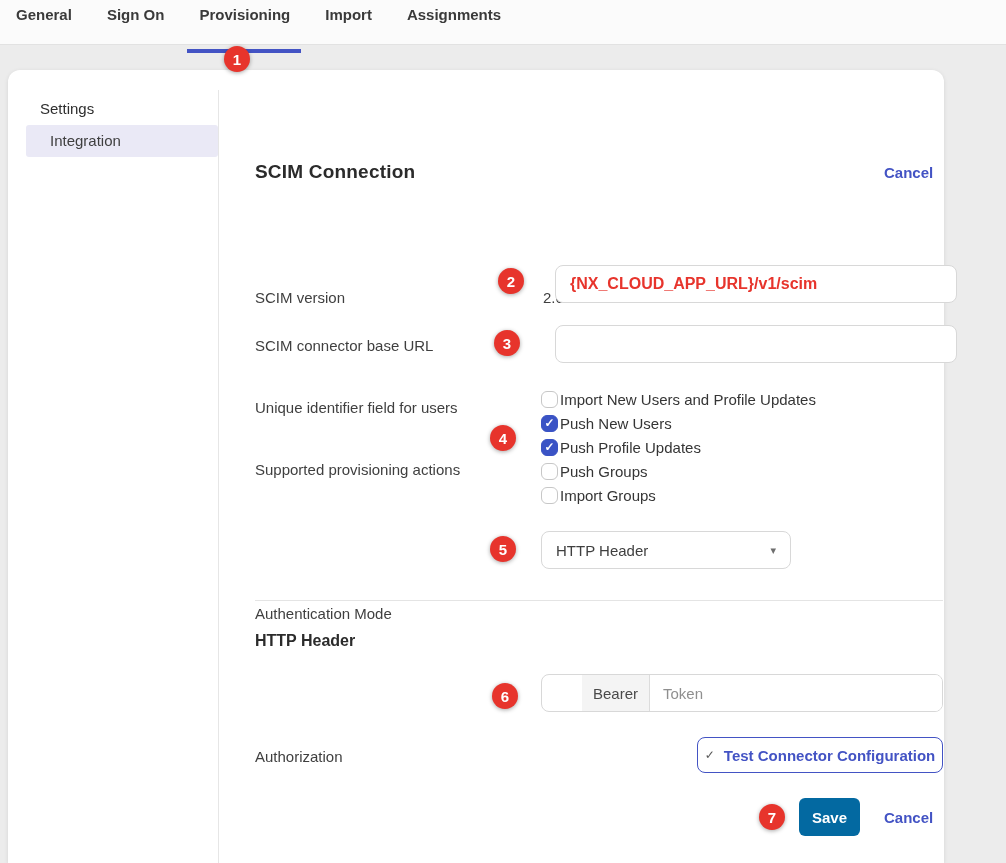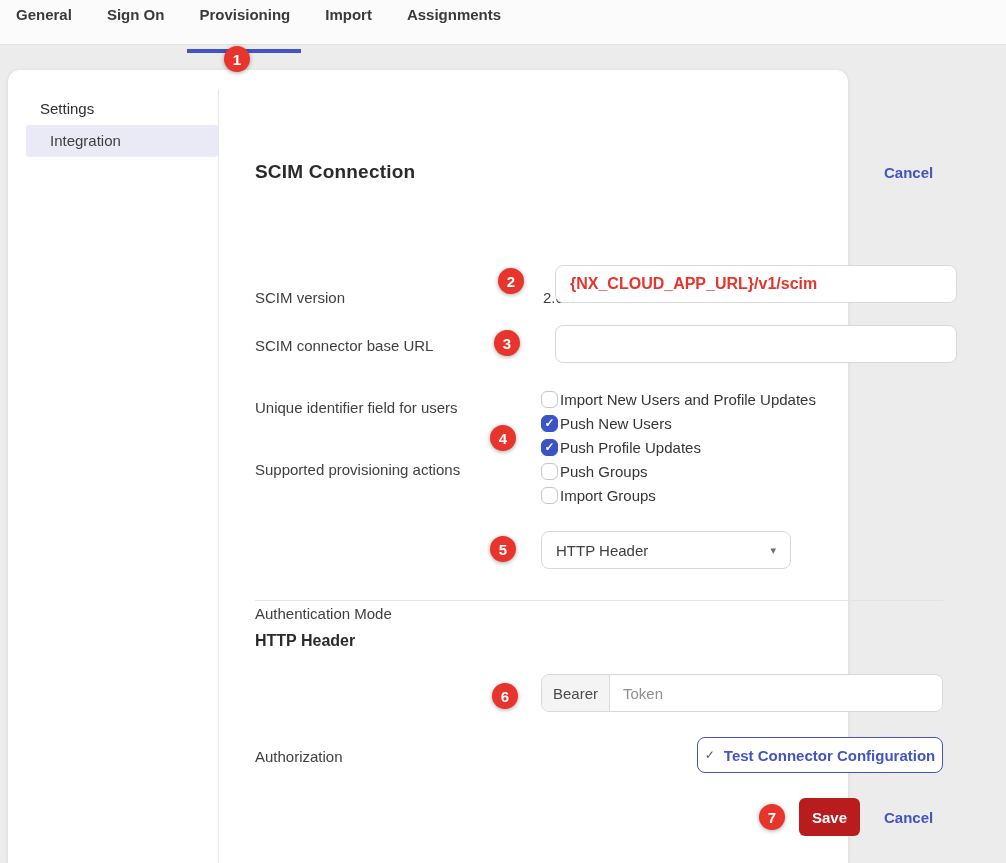--- a/index.html
+++ b/index.html
@@ -45,21 +45,21 @@
   .badge.b1 { left: 224px; top: 46px; }
   .badge.b2 { left: 498px; top: 268px; }
   .badge.b3 { left: 494px; top: 330px; }
   .badge.b4 { left: 490px; top: 425px; }
   .badge.b5 { left: 490px; top: 536px; }
   .badge.b6 { left: 492px; top: 683px; }
   .badge.b7 { left: 759px; top: 804px; }
 
   
   .card {
-    position: absolute; left: 8px; top: 70px; width: 840px; height: 793px;
+    position: absolute; left: 8px; top: 70px; width: 936px; height: 793px;
     background: #ffffff;
     border-radius: 12px 12px 0 0;
     box-shadow: 0 1px 4px rgba(0,0,0,0.10);
   }
 
   
   .sidebar-divider {
     position: absolute; left: 210px; top: 20px; bottom: 0;
     width: 1px; background: #e6e6e6;
   }
@@ -146,21 +146,21 @@
   }
   .section-title {
     position: absolute; left: 247px; top: 562px;
     font-size: 16px; font-weight: bold; color: #2b2b2b;
   }
 
   
   .input-group {
     position: absolute; left: 533px; top: 604px; width: 402px; height: 38px;
     border: 1px solid #d8d8d8; border-radius: 8px; background: #fff;
-    display: flex; overflow: hidden;
+    display: flex; overflow: hidden; padding-left: 40px;
   }
   .input-prefix {
     width: 68px; background: #f4f4f4; border-right: 1px solid #dcdcdc;
     display: flex; align-items: center; justify-content: center;
     font-size: 15px; color: #4a4a4a; flex: none;
   }
   .input-group input {
     flex: 1; border: none; outline: none;
     font-family: "Liberation Sans", sans-serif;
     font-size: 15px; color: #3f3f3f; padding: 0 13px;
@@ -173,21 +173,21 @@
     background: #fff; border: 1px solid #4353c4; border-radius: 8px;
     display: flex; align-items: center; justify-content: center; gap: 9px;
     cursor: pointer;
     font-family: "Liberation Sans", sans-serif;
   }
   .test-btn .check { color: #5a5a5a; font-size: 12px; }
   .test-btn .lbl { color: #4353c4; font-size: 15px; font-weight: bold; }
 
   .save-btn {
     position: absolute; left: 791px; top: 728px; width: 61px; height: 38px;
-    background: #b91c1c; border: none; border-radius: 6px;
+    background: #0369a1; border: none; border-radius: 6px;
     color: #fff; font-size: 15px; font-weight: bold;
     font-family: "Liberation Sans", sans-serif;
     cursor: pointer;
     text-align: center;
   }
   .cancel-bottom { position: absolute; left: 876px; top: 739px; }
 
   
   .row-scim-version-label { top: 219px; }
   .row-scim-version-value { top: 219px; }

